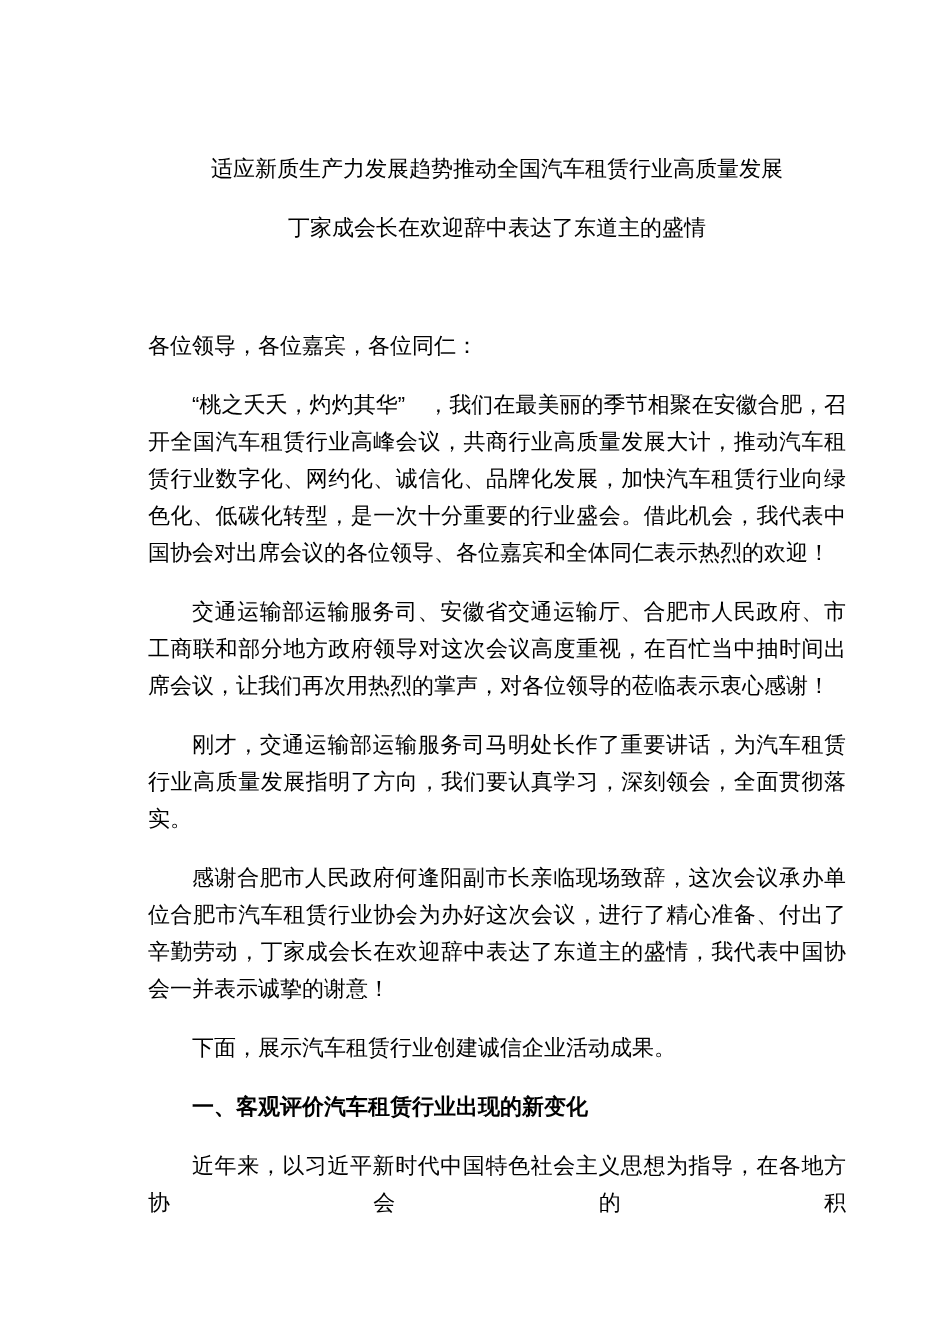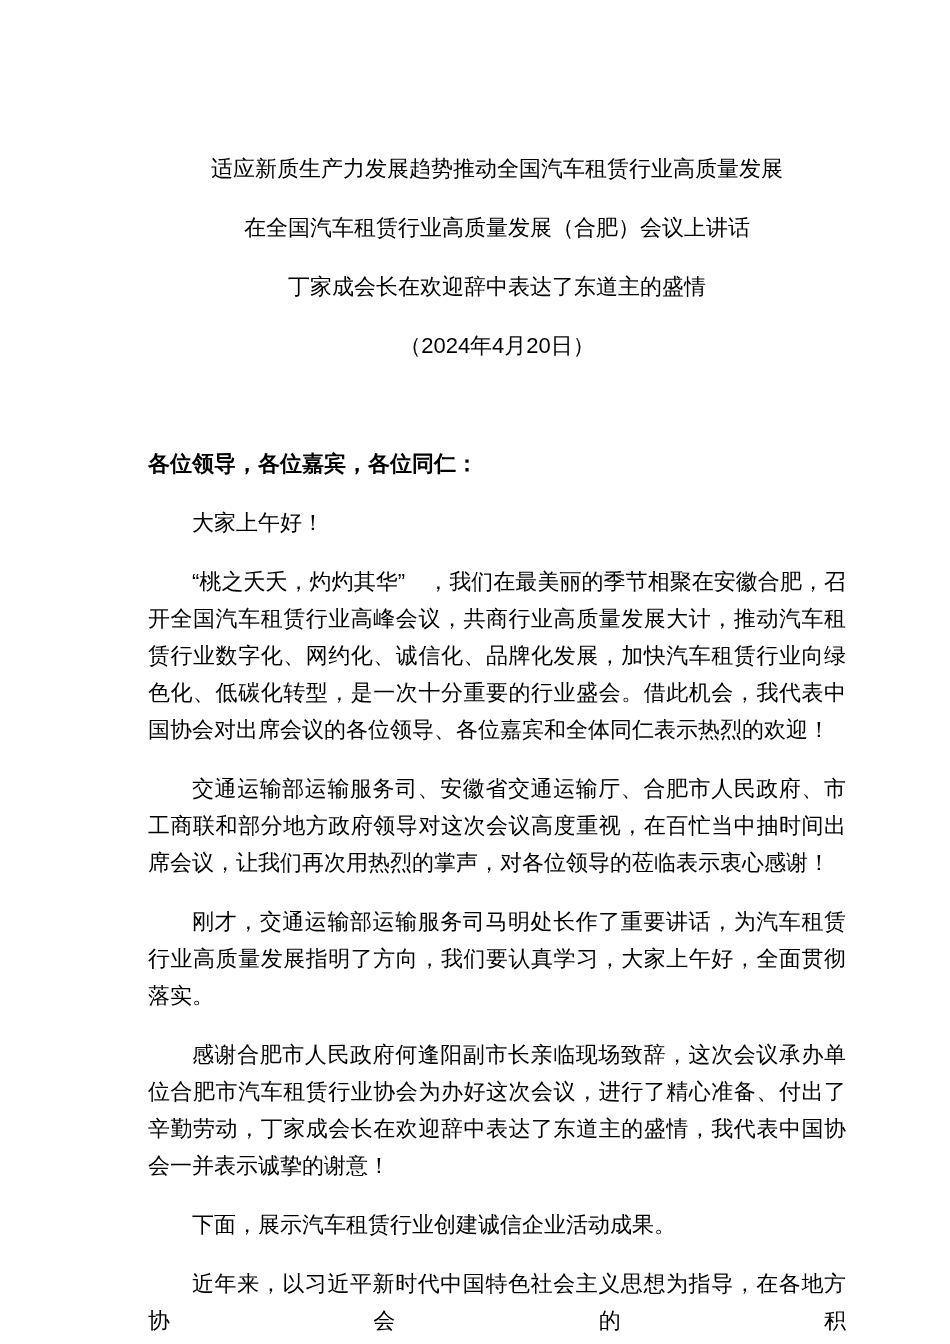--- a/index.html
+++ b/index.html
@@ -26,47 +26,44 @@
   }
   .body-block {
     margin-top: 37px;
   }
   .body-block p {
     text-indent: 2em;
     text-align: justify;
   }
   .body-block p.no-indent {
     text-indent: 0;
-    font-weight: bold;
   }
   .body-block p.heading {
     font-weight: bold;
   }
   .body-block p.cutoff {
     text-align-last: justify;
   }
 </style>
 </head>
 <body>
 
 <div class="page">
   <div class="content">
 
     <div class="title-block">
       <div class="title-line">适应新质生产力发展趋势推动全国汽车租赁行业高质量发展</div>
-      <div class="title-line">在全国汽车租赁行业高质量发展（合肥）会议上讲话</div>
       <div class="title-line">丁家成会长在欢迎辞中表达了东道主的盛情</div>
-      <div class="title-line">（2024年4月20日）</div>
     </div>
 
     <div class="body-block">
       <p class="no-indent">各位领导，各位嘉宾，各位同仁：</p>
-      <p>大家上午好！</p>
       <p>“桃之夭夭，灼灼其华”　，我们在最美丽的季节相聚在安徽合肥，召开全国汽车租赁行业高峰会议，共商行业高质量发展大计，推动汽车租赁行业数字化、网约化、诚信化、品牌化发展，加快汽车租赁行业向绿色化、低碳化转型，是一次十分重要的行业盛会。借此机会，我代表中国协会对出席会议的各位领导、各位嘉宾和全体同仁表示热烈的欢迎！</p>
       <p>交通运输部运输服务司、安徽省交通运输厅、合肥市人民政府、市工商联和部分地方政府领导对这次会议高度重视，在百忙当中抽时间出席会议，让我们再次用热烈的掌声，对各位领导的莅临表示衷心感谢！</p>
-      <p>刚才，交通运输部运输服务司马明处长作了重要讲话，为汽车租赁行业高质量发展指明了方向，我们要认真学习，大家上午好，全面贯彻落实。</p>
+      <p>刚才，交通运输部运输服务司马明处长作了重要讲话，为汽车租赁行业高质量发展指明了方向，我们要认真学习，深刻领会，全面贯彻落实。</p>
       <p>感谢合肥市人民政府何逢阳副市长亲临现场致辞，这次会议承办单位合肥市汽车租赁行业协会为办好这次会议，进行了精心准备、付出了辛勤劳动，丁家成会长在欢迎辞中表达了东道主的盛情，我代表中国协会一并表示诚挚的谢意！</p>
       <p>下面，展示汽车租赁行业创建诚信企业活动成果。</p>
+      <p class="heading">一、客观评价汽车租赁行业出现的新变化</p>
       <p class="cutoff">近年来，以习近平新时代中国特色社会主义思想为指导，在各地方协会的积</p>
     </div>
 
   </div>
 </div>
 
 </body></html>

